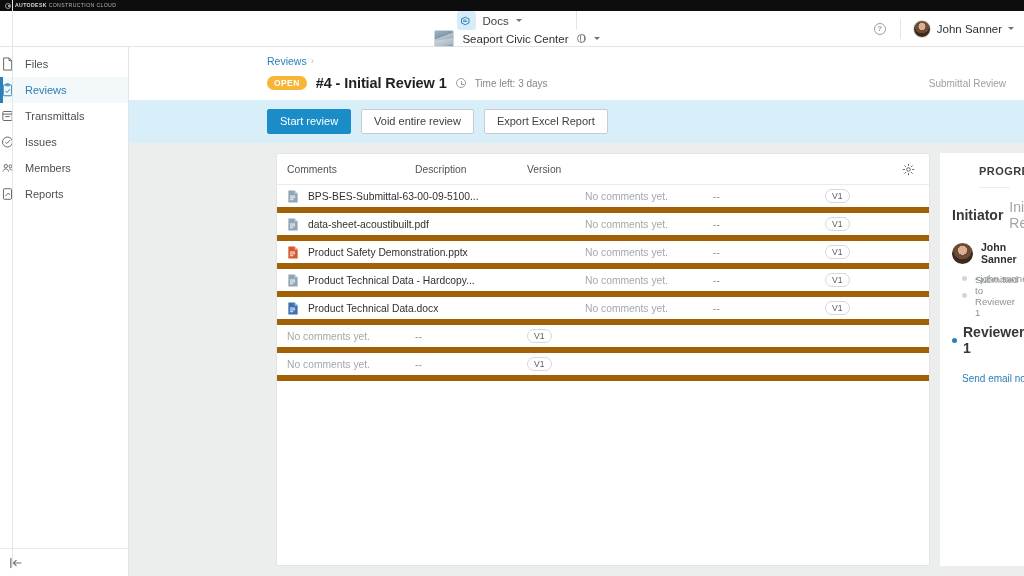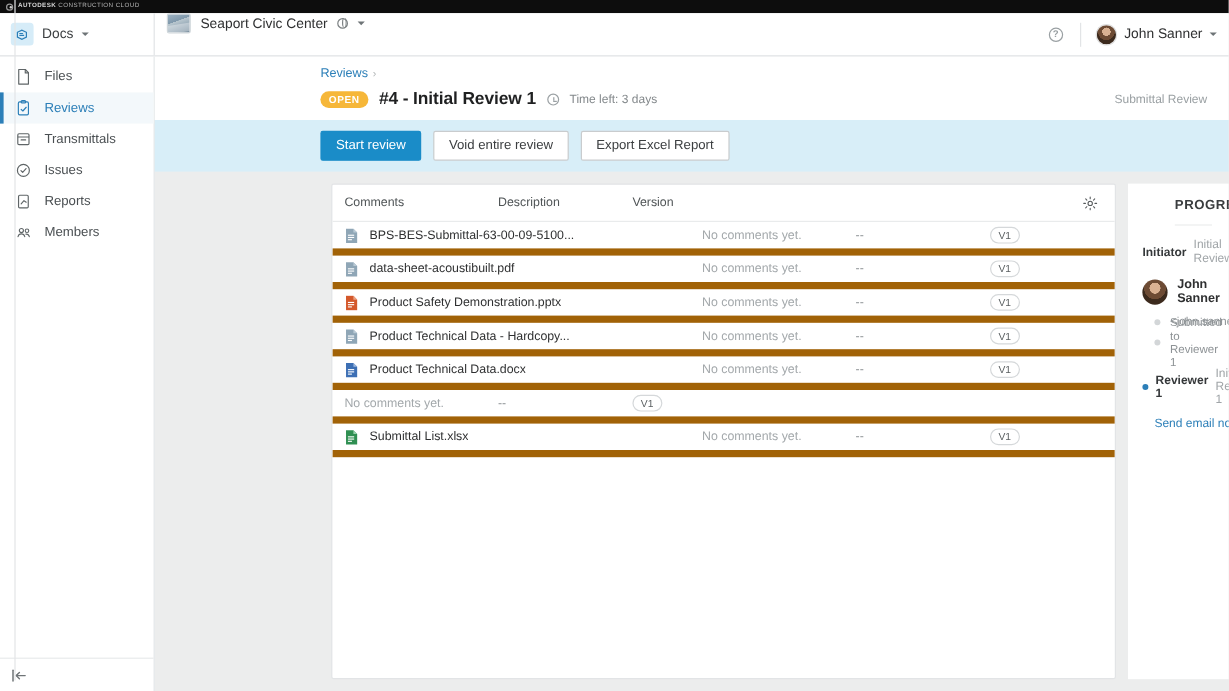--- a/index.html
+++ b/index.html
@@ -35,22 +35,23 @@
     font-size: 5.2px; letter-spacing: .35px; font-weight: 700;
     color: #d8d8d8; white-space: nowrap; line-height: 1;
   }
   .brandbar .b-txt .thin { font-weight: 400; color: #b4b4b4; }
 
   
   .header {
     height: 36px;
     background: #ffffff;
     border-bottom: 1px solid #e2e4e6;
-    display: flex; align-items: flex-start;
+    display: flex; align-items: center;
     position: relative;
+    flex-direction: column;
   }
   .hdr-left {
     width: 129px; height: 100%;
     display: flex; align-items: center; gap: 7px;
     padding-left: 9px;
     border-right: 1px solid #e2e4e6;
   }
   .docs-logo {
     width: 19px; height: 19px; border-radius: 3px;
     background: #d6ecf8;
@@ -113,21 +114,21 @@
   
   .sidebar {
     width: 129px; background: #ffffff;
     border-right: 1px solid #e2e4e6;
     display: flex; flex-direction: column;
     padding-top: 4px;
     flex: 0 0 129px;
   }
   .nav-item {
     height: 26px; display: flex; align-items: center; gap: 10px;
-    padding-left: 12px; position: relative;
+    padding-left: 0; position: relative;
     font-size: 11px; color: #4a4f52;
     cursor: pointer;
   }
   .nav-item .ic { width: 15px; height: 15px; display:flex; align-items:center; justify-content:center; flex: 0 0 15px; }
   .nav-item.active { background: #f3f8fb; color: #2c7fb8; font-weight: 400; }
   .nav-item.active::before {
     content: ""; position: absolute; left: 0; top: 0; bottom: 0;
     width: 3px; background: #2c7fb8;
   }
   .sb-spacer { flex: 1 1 auto; }
@@ -247,21 +248,21 @@
   }
   .prog-title {
     font-size: 11px; font-weight: 700; letter-spacing: .45px;
     color: #3a3d3f; padding-bottom: 10px;
     border-bottom: 1px solid #eceded;
     margin-left: 27px;
   }
   .prog-sect { padding-top: 11px; }
   .prog-head {
     display: flex; align-items: center; gap: 6px;
-    font-size: 10px;
+    font-size: 14px;
   }
   .prog-head .lbl { font-weight: 700; color: #35383a; }
   .prog-head .sub { color: #a0a5a8; }
   .chev {
     margin-left: auto; width: 9px; height: 9px;
     position: relative;
   }
   .chev::before {
     content:""; position:absolute; left:1px; top:3px;
     width: 6px; height: 6px;
@@ -376,37 +377,37 @@
       <span class="ic">
         <svg width="13" height="14" viewBox="0 0 16 18">
             <circle cx="8" cy="9" r="6.4" fill="none" stroke="#5f6567" stroke-width="1.25"></circle>
             <path d="M5.4 9.2l1.8 1.8 3.6-4" fill="none" stroke="#5f6567" stroke-width="1.25" stroke-linecap="round" stroke-linejoin="round"></path>
           </svg>
       </span>
       <span>Issues</span>
     </div>
     <div class="nav-item">
       <span class="ic">
-        <svg width="13" height="14" viewBox="0 0 16 18">
-            <rect x="2.8" y="2.2" width="10.4" height="13.6" rx="1.3" fill="none" stroke="#5f6567" stroke-width="1.25"></rect>
-            <path d="M5.6 11.4l3-3.4 2.4 1.6" fill="none" stroke="#5f6567" stroke-width="1.2" stroke-linecap="round" stroke-linejoin="round"></path>
-          </svg>
-      </span>
-      <span>Reports</span>
-    </div>
-    <div class="nav-item">
-      <span class="ic">
         <svg width="14" height="14" viewBox="0 0 18 18">
             <circle cx="6.2" cy="6.6" r="2.2" fill="none" stroke="#5f6567" stroke-width="1.2"></circle>
             <circle cx="12.2" cy="6.8" r="1.9" fill="none" stroke="#5f6567" stroke-width="1.2"></circle>
             <path d="M2.6 13.2c.5-2 1.9-3 3.6-3s3.1 1 3.6 3" fill="none" stroke="#5f6567" stroke-width="1.2" stroke-linecap="round"></path>
             <path d="M11 10.4c1.7-.2 3.2.8 3.7 2.8" fill="none" stroke="#5f6567" stroke-width="1.2" stroke-linecap="round"></path>
           </svg>
       </span>
       <span>Members</span>
+    </div>
+    <div class="nav-item">
+      <span class="ic">
+        <svg width="13" height="14" viewBox="0 0 16 18">
+            <rect x="2.8" y="2.2" width="10.4" height="13.6" rx="1.3" fill="none" stroke="#5f6567" stroke-width="1.25"></rect>
+            <path d="M5.6 11.4l3-3.4 2.4 1.6" fill="none" stroke="#5f6567" stroke-width="1.2" stroke-linecap="round" stroke-linejoin="round"></path>
+          </svg>
+      </span>
+      <span>Reports</span>
     </div>
     <div class="sb-spacer"></div>
     <div class="sb-bottom">
       <span class="collapse-ico">
         <svg width="15" height="12" viewBox="0 0 18 14">
             <path d="M2.2 1.6v10.8" stroke="#6f7477" stroke-width="1.5" stroke-linecap="round"></path>
             <path d="M14.4 7H5.6" stroke="#6f7477" stroke-width="1.4" stroke-linecap="round"></path>
             <path d="M8.6 3.9L5.4 7l3.2 3.1" fill="none" stroke="#6f7477" stroke-width="1.4" stroke-linecap="round" stroke-linejoin="round"></path>
           </svg>
       </span>
@@ -524,30 +525,20 @@
               <span class="cell-comments">No comments yet.</span>
               <span class="cell-desc">--</span>
               <span class="cell-version"><span class="vbadge">V1</span></span>
             </div>
             <div class="row">
               <span class="cell-comments">No comments yet.</span>
               <span class="cell-desc">--</span>
               <span class="cell-version"><span class="vbadge">V1</span></span>
             </div>
             <div class="row">
-              <span class="cell-name">
-                <span class="fileico"><svg width="12" height="13" viewBox="0 0 12 14">
-                    <path d="M1 .6h6.6L11 4v9.4H1z" fill="#2f8f52"></path>
-                    <path d="M7.6.6L11 4H7.6z" fill="#96cfac"></path>
-                    <rect x="2.7" y="6" width="5.6" height="1" fill="#ffffff"></rect>
-                    <rect x="2.7" y="8" width="5.6" height="1" fill="#ffffff"></rect>
-                    <rect x="2.7" y="10" width="3.6" height="1" fill="#ffffff"></rect>
-                  </svg></span>
-                <span class="fname">Submittal List.xlsx</span>
-              </span>
               <span class="cell-comments">No comments yet.</span>
               <span class="cell-desc">--</span>
               <span class="cell-version"><span class="vbadge">V1</span></span>
             </div>
           </div>
         <div class="table-fill"></div>
       </div>
 
       <div class="progress">
         <div class="prog-title">PROGRESS</div>

